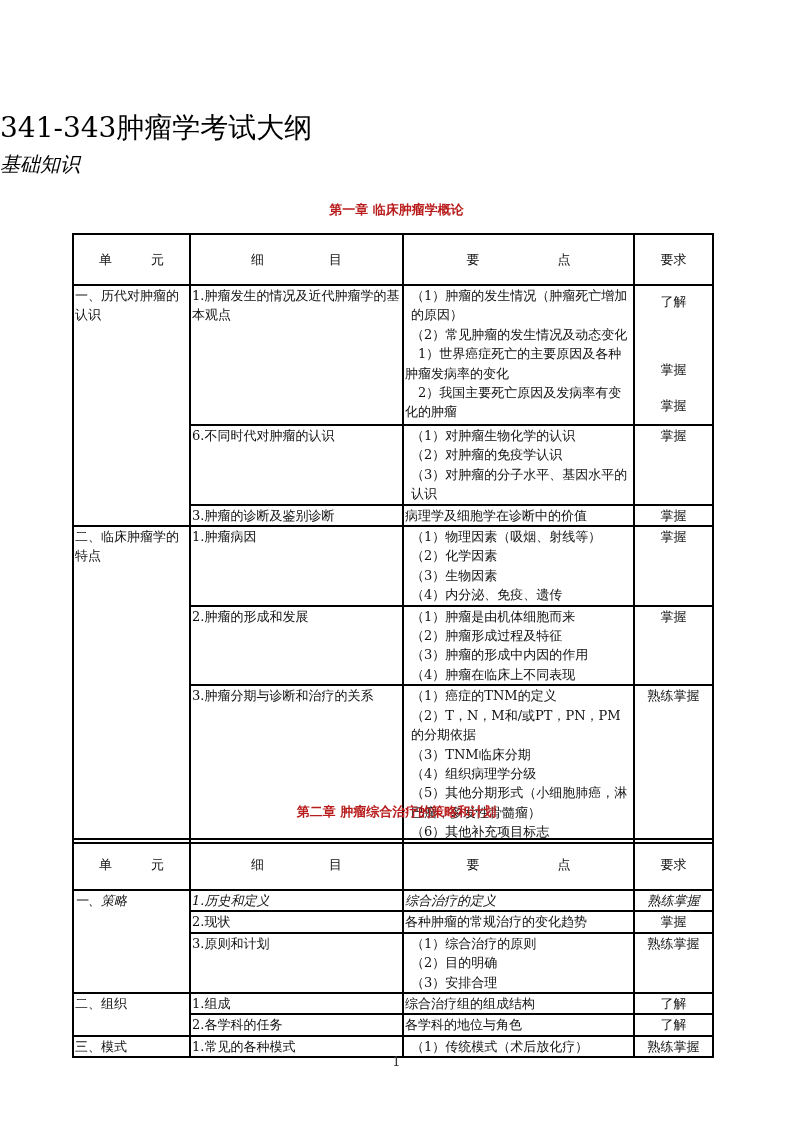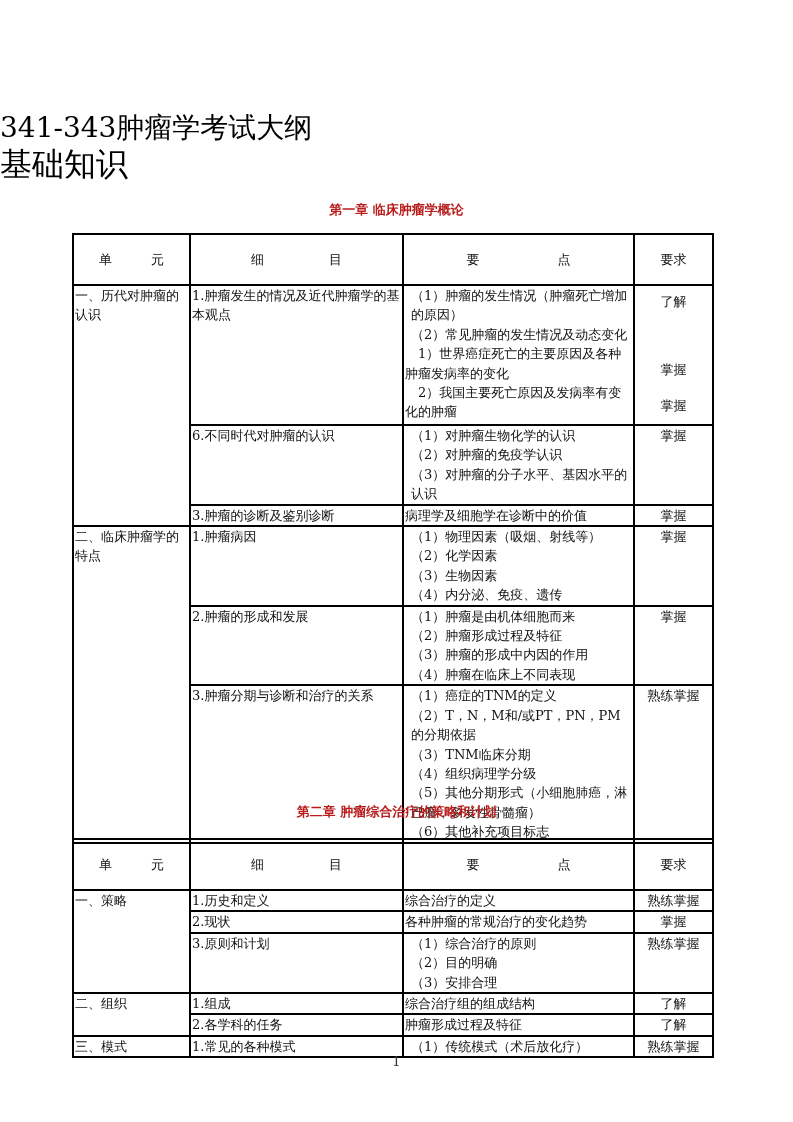--- a/index.html
+++ b/index.html
@@ -1,21 +1,21 @@
 <!DOCTYPE html>
 <html><head>
 <meta charset="utf-8">
 <style>
   html, body { margin: 0; padding: 0; background: #ffffff; }
   body { width: 793px; height: 1122px; position: relative; overflow: hidden;
          font-family: "DejaVu Serif", "Liberation Serif", serif; color: #111; }
   .title { position: absolute; left: 0; width: 793px; text-align: left;
            font-family: "DejaVu Serif", "Liberation Serif", serif; color: #000; }
   .t1 { top: 110px; font-size: 28px; line-height: 36px; }
-  .t2 { top: 146px; font-size: 32px; line-height: 36px; }
+  .t2 { top: 146px; font-size: 20px; line-height: 36px; font-style: italic; }
   .chap { position: absolute; left: 0; width: 793px; text-align: center;
           font-family: "DejaVu Sans", "Liberation Sans", sans-serif; font-weight: bold;
           font-size: 13px; color: #b91c1c; }
   .c1 { top: 201px; }
   .c2 { top: 803px; }
   table.syl { position: absolute; left: 72px; border-collapse: collapse; table-layout: fixed;
               font-size: 13px; line-height: 19.4px; }
   table.syl td, table.syl th { border: 2px solid #000; vertical-align: top; padding: 0 1px;
               font-weight: normal; word-break: break-all; }
   table.syl th { text-align: center; height: 17px; line-height: 17px; padding: 16px; }
@@ -135,21 +135,21 @@
       <col class="col-point">
       <col class="col-req">
     </colgroup>
   <tbody>
       <tr>
     <th>单　　　元</th>
     <th>细　　　　　目</th>
     <th>要　　　　　　点</th>
     <th>要求</th>
   </tr>
-  <tr style="height:18px;">
+  <tr style="height:18px;font-style:italic;">
     <td rowspan="3">一、策略</td>
     <td>1.历史和定义</td>
     <td>
           <span class="pt">综合治疗的定义</span>
         </td>
     <td class="req">熟练掌握</td>
   </tr>
   <tr style="height:18px;">
     <td>2.现状</td>
     <td>
@@ -170,21 +170,21 @@
     <td rowspan="2">二、组织</td>
     <td>1.组成</td>
     <td>
           <span class="pt">综合治疗组的组成结构</span>
         </td>
     <td class="req">了解</td>
   </tr>
   <tr style="height:18px;">
     <td>2.各学科的任务</td>
     <td>
-          <span class="pt">肿瘤形成过程及特征</span>
+          <span class="pt">各学科的地位与角色</span>
         </td>
     <td class="req">了解</td>
   </tr>
   <tr style="height:18px;">
     <td>三、模式</td>
     <td>1.常见的各种模式</td>
     <td>
           <span class="pt ind">（1）传统模式（术后放化疗）</span>
         </td>
     <td class="req">熟练掌握</td>

